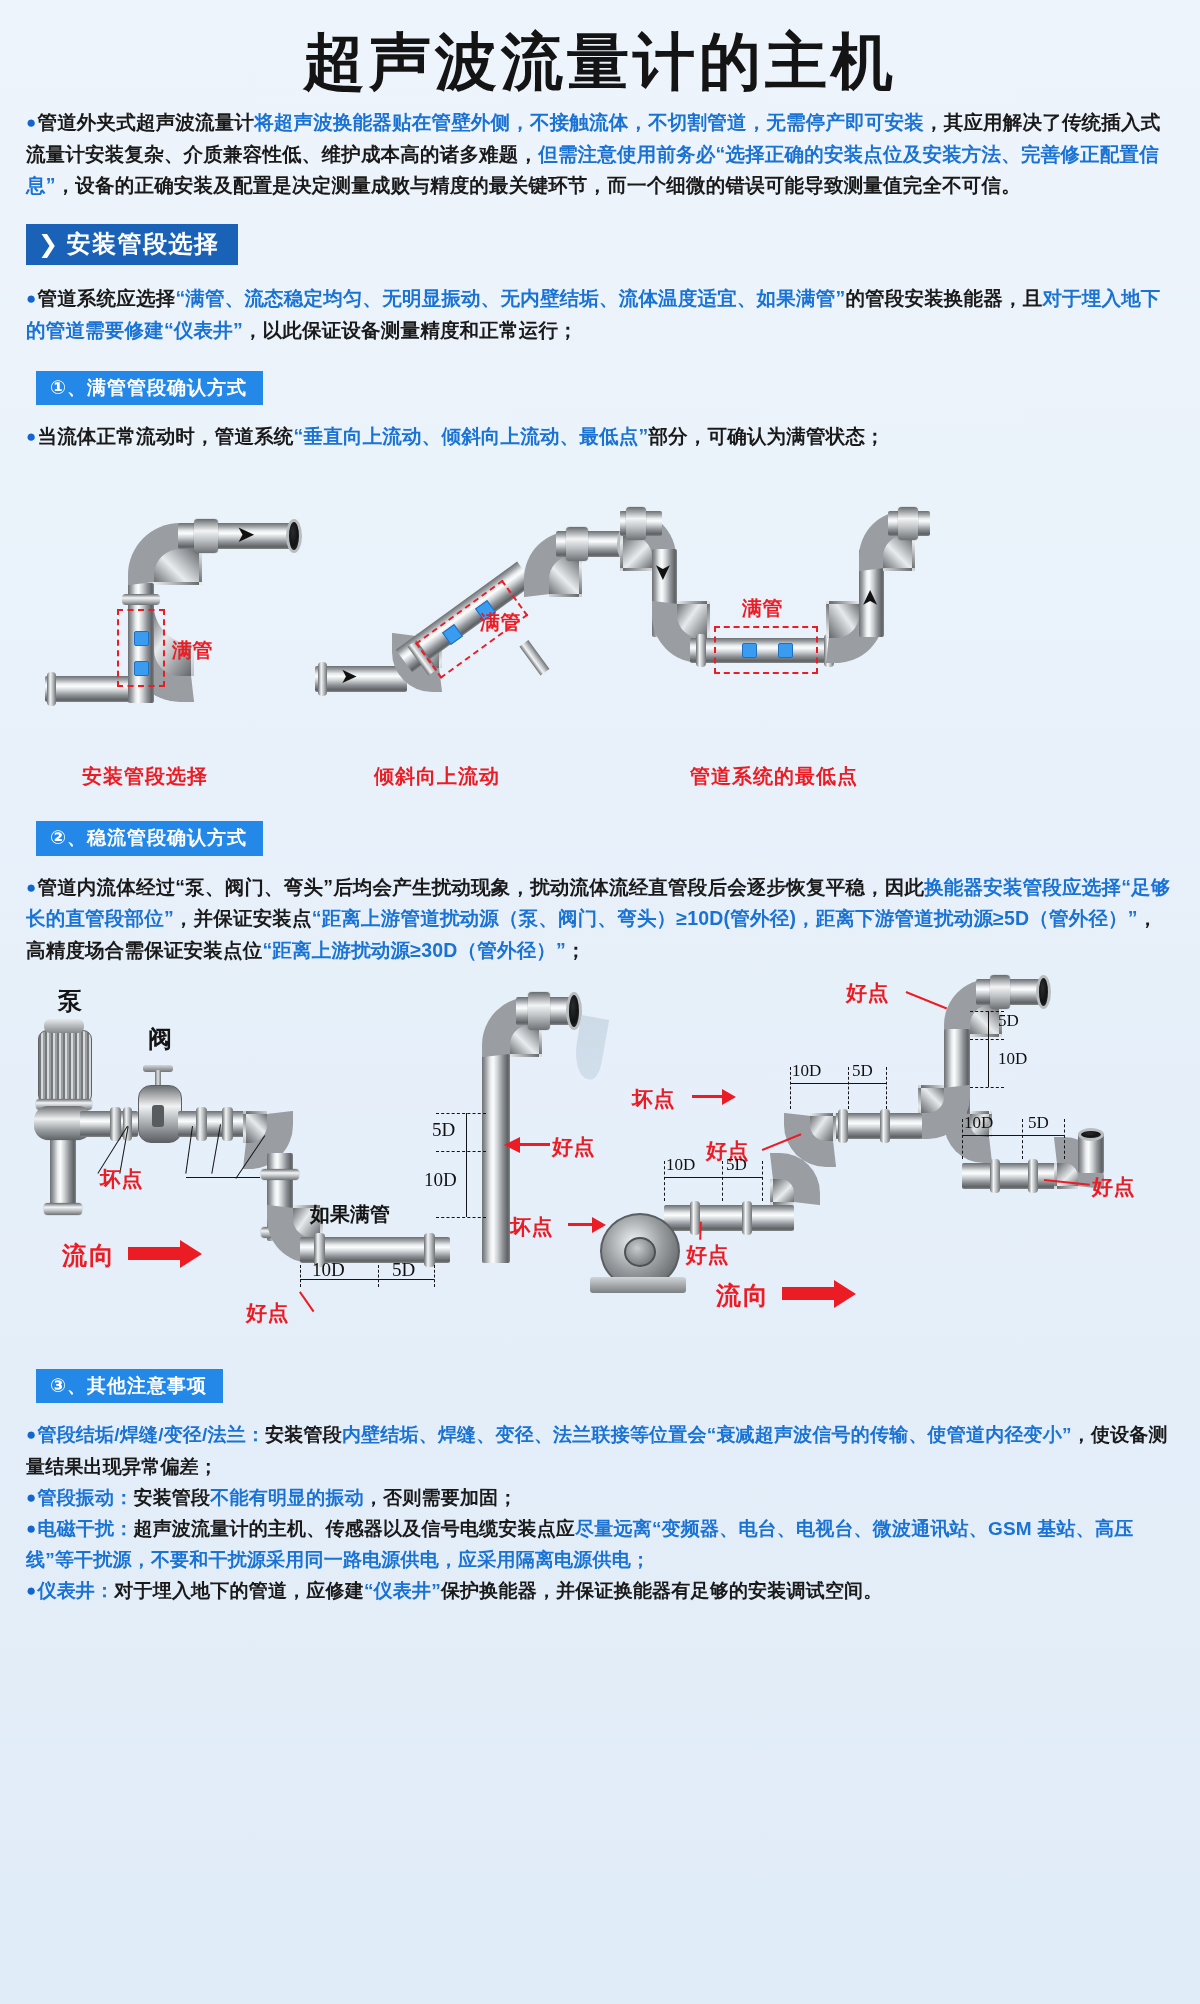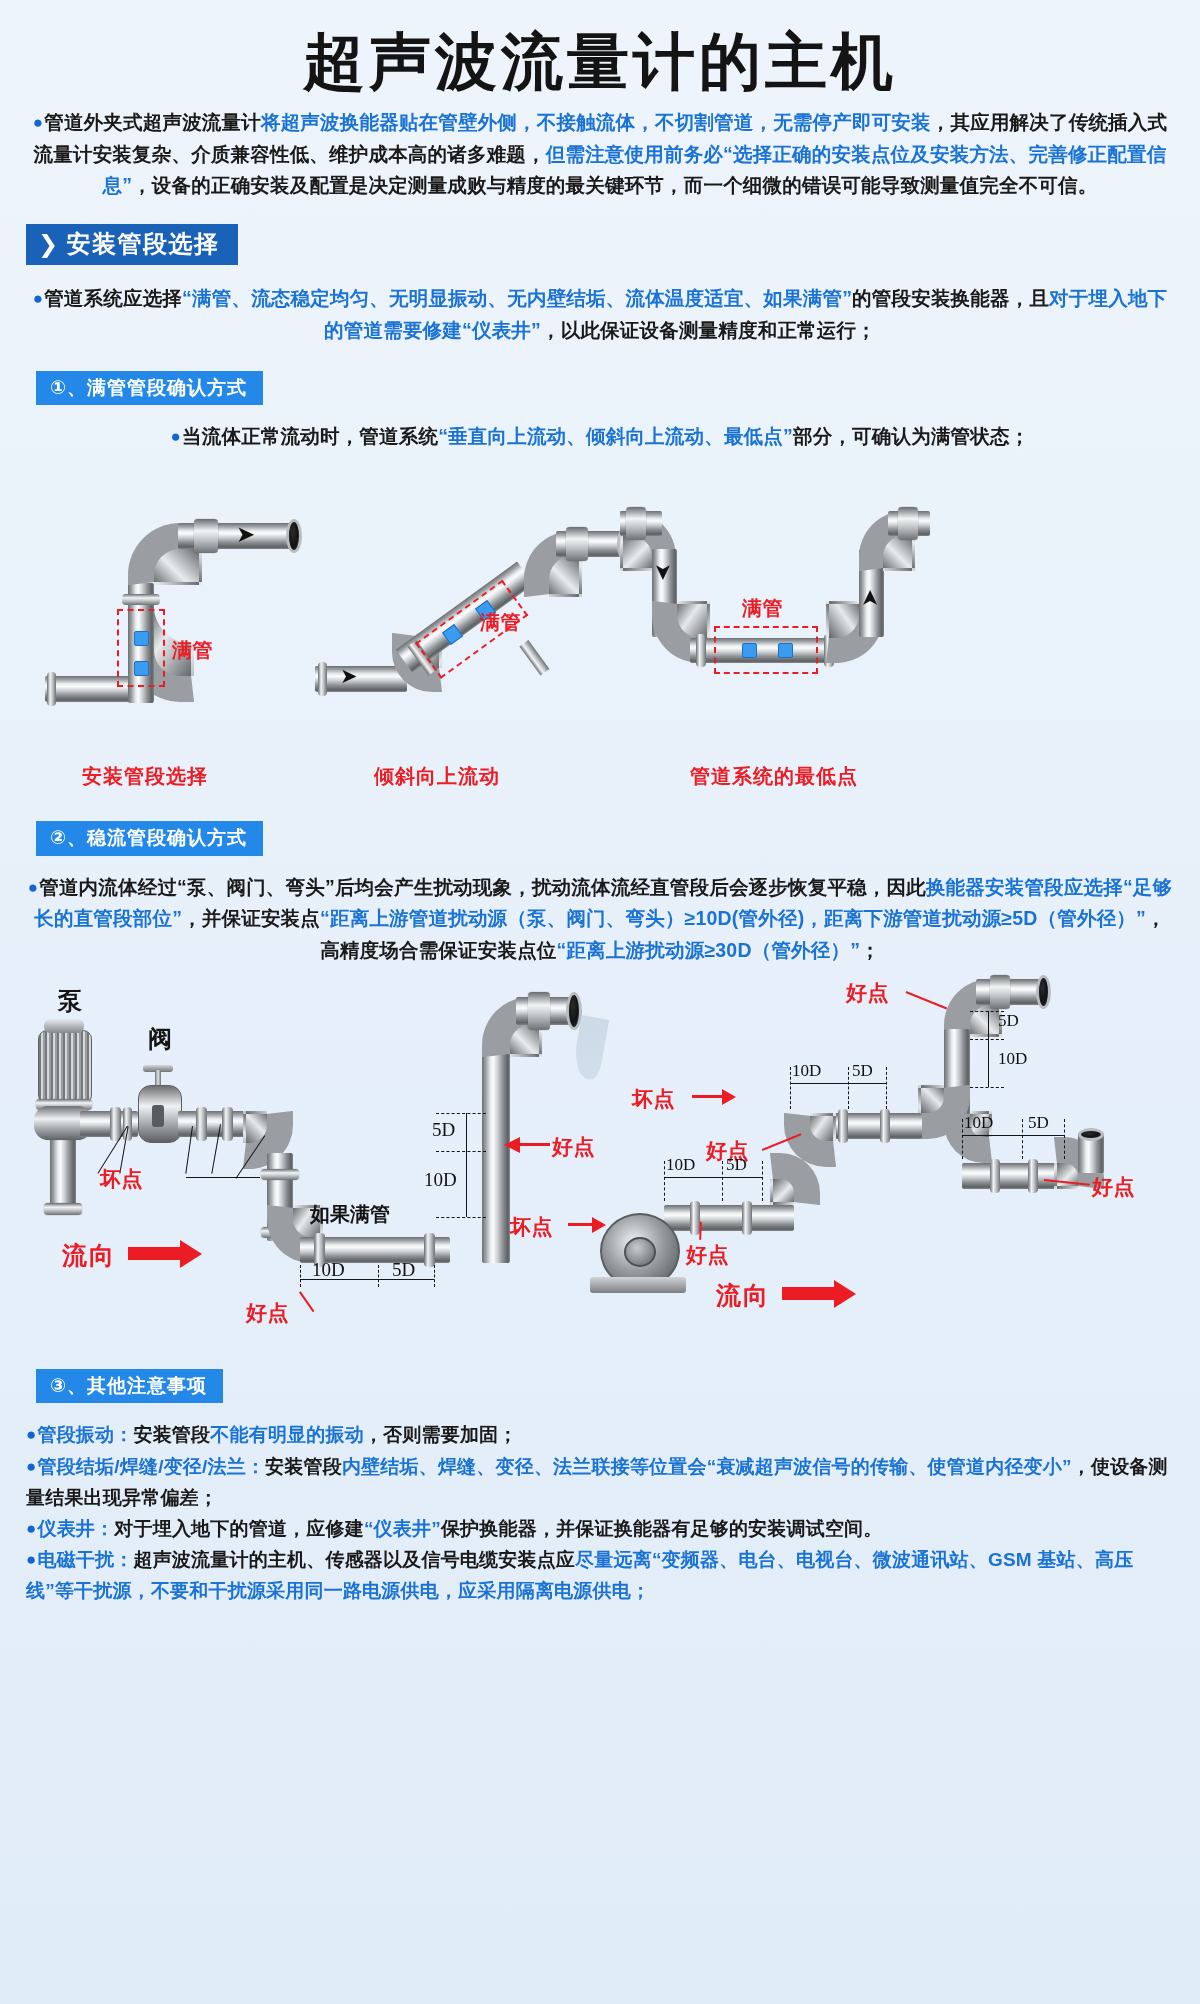--- a/index.html
+++ b/index.html
@@ -29,21 +29,20 @@
   }
 
   
   .para {
     font-size: 19.5px;
     line-height: 1.62;
     padding: 0 26px 0 26px;
     font-weight: 600;
     color: #1c1c1c;
     letter-spacing: 0.2px;
-    text-align: center;
   }
   .para .b { color: #1a73d4; font-weight: 800; }
   .para .k { color: #1a1a1a; font-weight: 600; }
   .bullet {
     color: #1366cf;
     font-size: 17px;
     vertical-align: 1px;
     margin-right: 1px;
   }
 
@@ -495,27 +494,27 @@
   <div class="flow-word" style="left:716px;top:306px;">流向</div>
   <div class="flow-bar" style="left:782px;top:314px;width:52px;"></div>
   <div class="flow-tip" style="left:834px;top:307px;"></div>
 </div>
 
 
 <div class="sub-head" style="margin-top:6px;">③、其他注意事项</div>
 
 <div class="notes">
   <div class="note">
+    <span class="bullet">●</span><span class="lead-label">管段结垢/焊缝/变径/法兰：</span><span>安装管段</span><span class="hl">内壁结垢、焊缝、变径、法兰联接等位置会“衰减超声波信号的传输、使管道内径变小”</span><span>，使设备测量结果出现异常偏差；</span>
+  </div>
+  <div class="note">
     <span class="bullet">●</span><span class="lead-label">管段振动：</span><span>安装管段</span><span class="hl">不能有明显的振动</span><span>，否则需要加固；</span>
   </div>
   <div class="note">
-    <span class="bullet">●</span><span class="lead-label">管段结垢/焊缝/变径/法兰：</span><span>安装管段</span><span class="hl">内壁结垢、焊缝、变径、法兰联接等位置会“衰减超声波信号的传输、使管道内径变小”</span><span>，使设备测量结果出现异常偏差；</span>
+    <span class="bullet">●</span><span class="lead-label">电磁干扰：</span><span>超声波流量计的主机、传感器以及信号电缆安装点应</span><span class="hl">尽量远离“变频器、电台、电视台、微波通讯站、GSM 基站、高压线”等干扰源，不要和干扰源采用同一路电源供电，应采用隔离电源供电；</span><span></span>
   </div>
   <div class="note">
     <span class="bullet">●</span><span class="lead-label">仪表井：</span><span>对于埋入地下的管道，应修建</span><span class="hl">“仪表井”</span><span>保护换能器，并保证换能器有足够的安装调试空间。</span>
   </div>
-  <div class="note">
-    <span class="bullet">●</span><span class="lead-label">电磁干扰：</span><span>超声波流量计的主机、传感器以及信号电缆安装点应</span><span class="hl">尽量远离“变频器、电台、电视台、微波通讯站、GSM 基站、高压线”等干扰源，不要和干扰源采用同一路电源供电，应采用隔离电源供电；</span><span></span>
-  </div>
 </div>
 
 
 
 
 </body></html>

